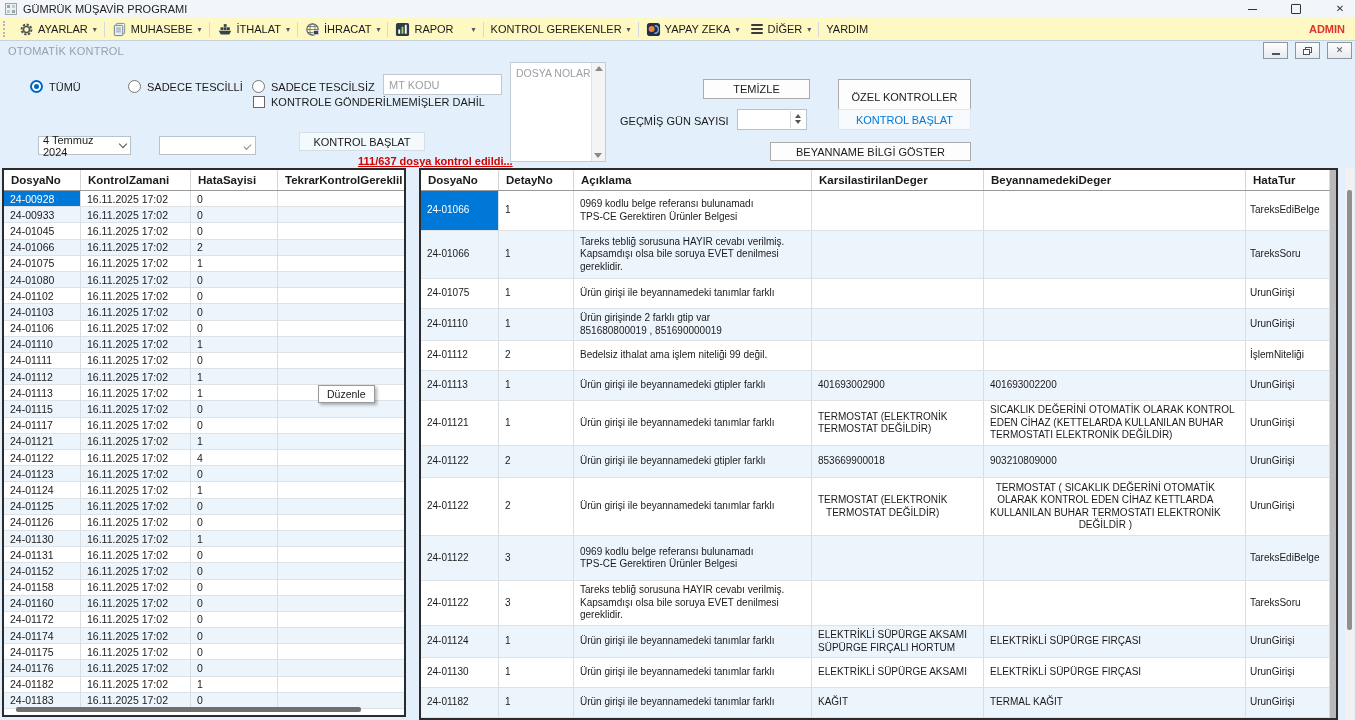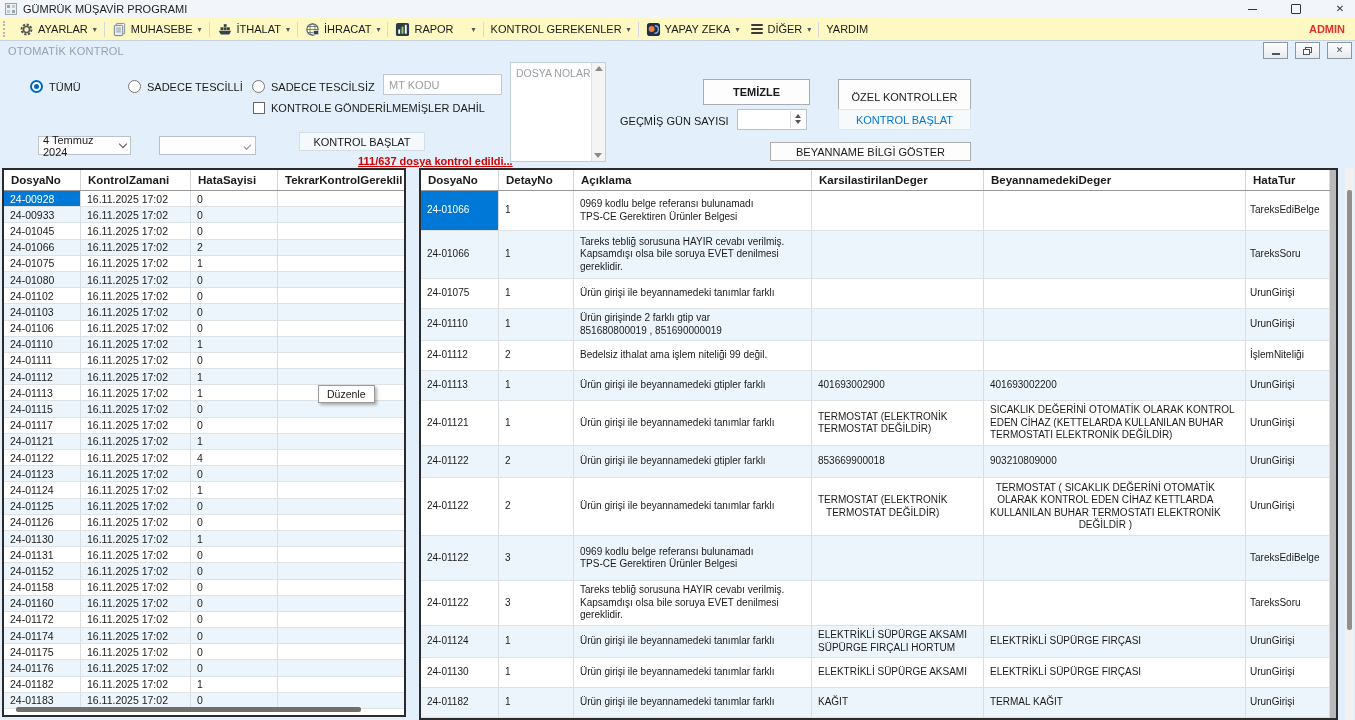--- a/index.html
+++ b/index.html
@@ -282,21 +282,21 @@
   <span class="rdot"></span>
   <span>SADECE TESCİLLİ</span>
 </div>
 <div class="radio" style="left:252px;top:80px;">
   <span class="rdot"></span>
   <span>SADECE TESCİLSİZ</span>
 </div>
 
 <input class="txt-input" style="left: 383px; top: 74px; width: 119px; height: 21px;" placeholder="MT KODU">
 
-<div class="checkbox" style="left:253px;top:102px;">
+<div class="checkbox" style="left:253px;top:96px;">
   <span class="cbox"></span>
   <span>KONTROLE GÖNDERİLMEMİŞLER DAHİL</span>
 </div>
 
 <div id="dosya-listbox">
   <span id="dosya-label">DOSYA NOLARI</span>
   <div id="dosya-scroll">
     <div class="tri-up"></div>
     <div class="tri-down"></div>
   </div>
@@ -307,21 +307,21 @@
   <span class="chev"></span>
 </div>
 <div class="combo" style="left:159px;top:136px;width:97px;height:19px;">
   <span class="checkmark"></span>
 </div>
 
 <div class="btn btn-soft" style="left:299px;top:132px;width:126px;height:19px;">KONTROL BAŞLAT</div>
 
 <div id="progress-text">111/637 dosya kontrol edildi...</div>
 
-<div class="btn" style="left:703px;top:79px;width:107px;height:26px;font-weight:bold;">TEMİZLE</div>
+<div class="btn" style="left:703px;top:79px;width:107px;height:20px;">TEMİZLE</div>
 <div class="btn" style="left:838px;top:79px;width:133px;height:36px;">ÖZEL KONTROLLER</div>
 
 <span style="position:absolute;left:620px;top:115px;font-size:11px;">GEÇMİŞ GÜN SAYISI</span>
 <div id="spinner">
   <div id="spin-arrows">
     <div class="tri-up2"></div>
     <div class="tri-dn"></div>
   </div>
 </div>
 <div class="btn btn-accent" style="left:838px;top:109px;width:133px;height:21px;">KONTROL BAŞLAT</div>

